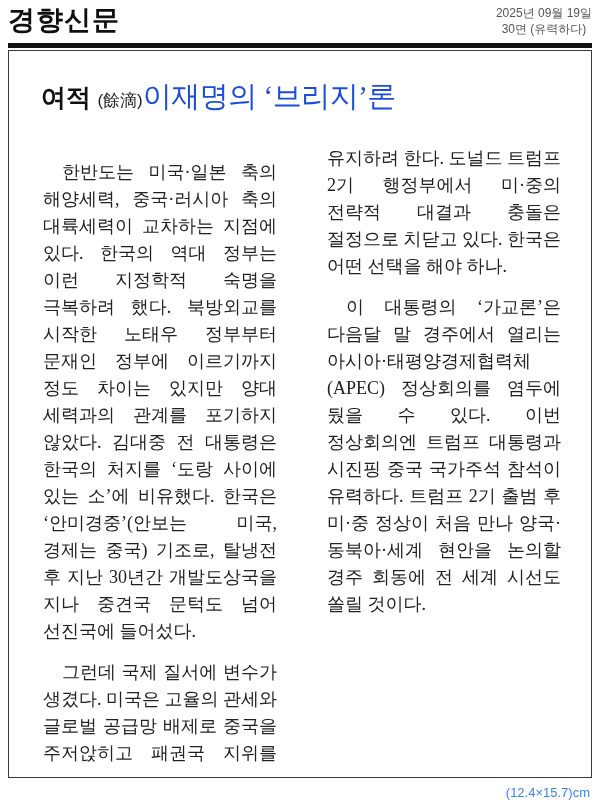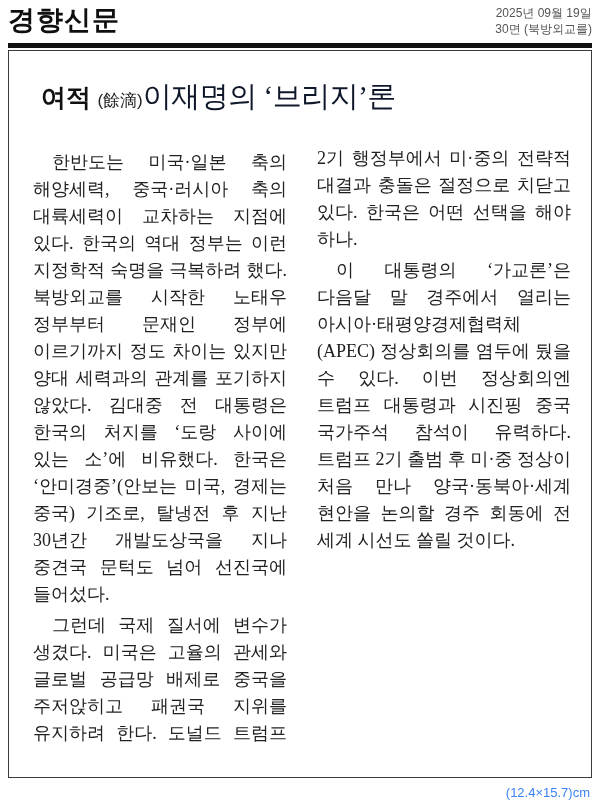--- a/index.html
+++ b/index.html
@@ -80,40 +80,40 @@
     font-size: 17px;
     color: #222222;
     margin-left: 2px;
   }
   .headline {
     margin: 0;
     font-family: "Liberation Serif", "DejaVu Serif", serif;
     font-weight: 500;
     font-size: 29px;
     letter-spacing: -0.5px;
-    color: #0f172a;
+    color: #1d4ed8;
     text-align: right;
     white-space: nowrap;
   }
   
   .body-columns {
     margin-top: 16px;
     height: 628px;
     column-count: 2;
     column-gap: 22px;
     column-fill: auto;
     text-align: justify;
     font-size: 18px;
     line-height: 27px;
     color: #212121;
     word-break: keep-all;
     overflow: hidden;
   }
   .para {
-    margin: 4px;
+    margin: 14px;
     text-indent: 1.05em;
   }
   
   .size-caption {
     text-align: right;
     font-family: "Liberation Sans", "DejaVu Sans", sans-serif;
     font-size: 13px;
     color: #3b82f6;
     margin-top: 7px;
     padding-right: 2px;
@@ -121,21 +121,21 @@
 </style>
 </head>
 <body>
 
 <div class="page">
 
   <header class="masthead-row">
     <div class="masthead">경향신문</div>
     <div class="dateline">
       <div>2025년 09월 19일</div>
-      <div>30면 (북방외교를)</div>
+      <div>30면 (유력하다)</div>
     </div>
   </header>
 
   <div class="rule"></div>
 
   <article class="article-box">
 
     <div class="title-row">
       <div class="column-title">
         <span class="kt">여적</span>

